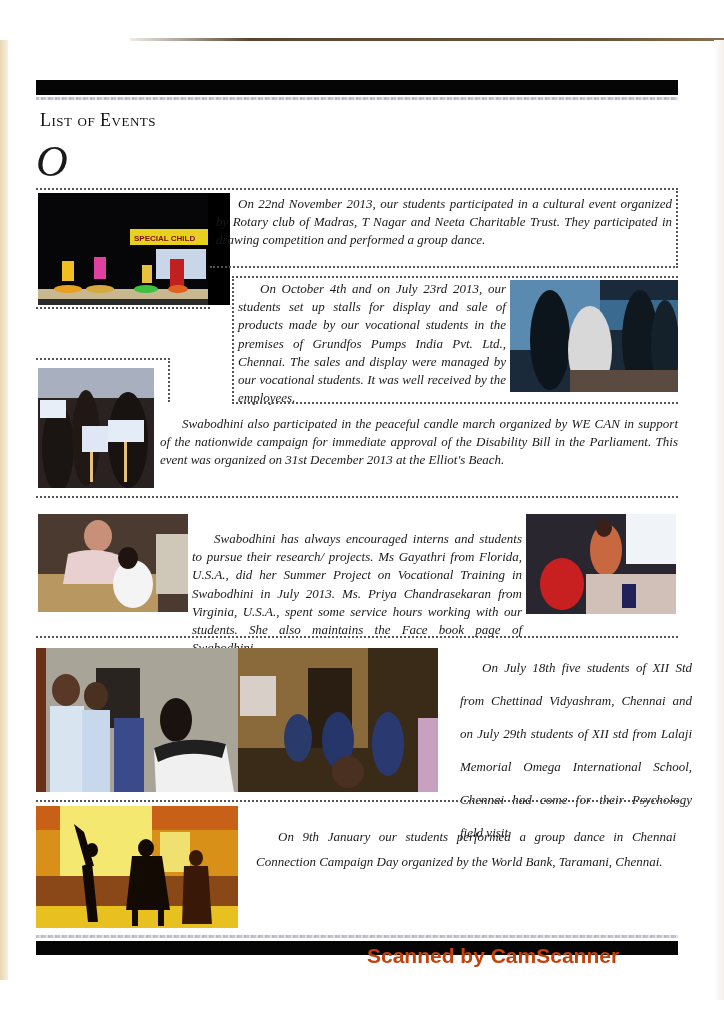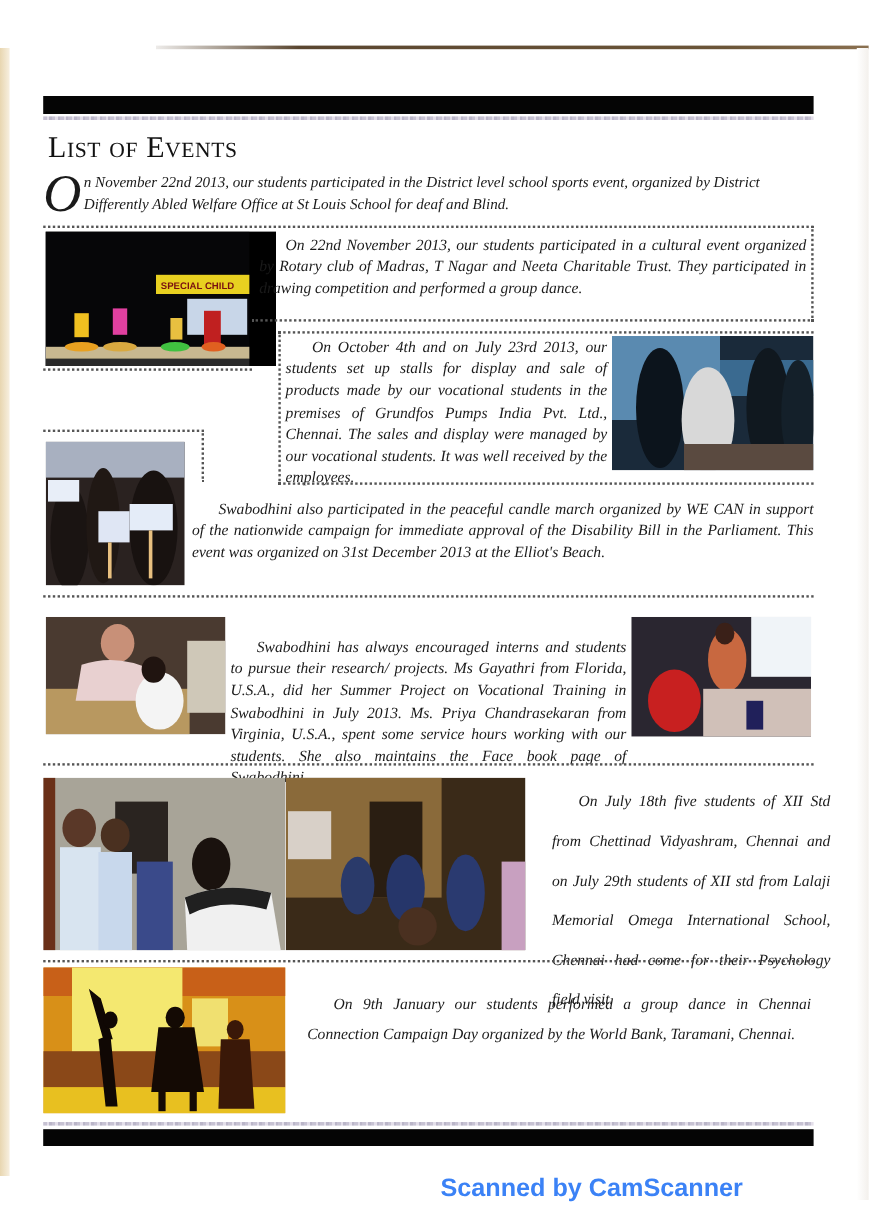--- a/index.html
+++ b/index.html
@@ -25,57 +25,57 @@
     position: absolute; left: 36px; width: 642px; height: 14px; background: #050505;
   }
   .stripe {
     position: absolute; left: 36px; width: 642px; height: 3px;
     background: repeating-linear-gradient(90deg, #b9b3c8 0 3px, #dcd6e4 3px 5px, #a9a3bb 5px 7px);
     opacity: 0.8;
   }
   .dotted-h { position: absolute; height: 0; border-top: 2px dotted #555; }
   .dotted-v { position: absolute; width: 0; border-left: 2px dotted #555; }
   .title {
-    position: absolute; left: 40px; top: 110px; font-size: 25px;
+    position: absolute; left: 40px; top: 110px; font-size: 18px;
     font-family: "Liberation Serif", serif; color: #111; letter-spacing: 0.5px;
     font-variant: small-caps;
   }
   .intro {
     position: absolute; left: 36px; top: 143px; width: 650px;
     font-style: italic; font-size: 12.6px; line-height: 18px; color: #1a1a1a;
   }
   .dropcap {
     float: left; font-size: 44px; line-height: 36px; margin-right: 2px; margin-top: 1px;
     font-style: italic;
   }
   .para {
     position: absolute; font-style: italic; font-size: 13px; line-height: 18.2px;
     text-align: justify; color: #1a1a1a;
   }
   .para .first { display: inline-block; width: 22px; }
   .photo { position: absolute; overflow: hidden; }
   .scanned {
-    position: absolute; left: 367px; top: 979px;
-    font-family: "Liberation Sans", sans-serif; font-weight: bold; font-size: 21px; color: #3b82f6;
+    position: absolute; left: 367px; top: 944px;
+    font-family: "Liberation Sans", sans-serif; font-weight: bold; font-size: 21px; color: #c2410c;
   }
 </style>
 </head>
 <body>
 
 <div class="page-edge-left"></div>
 <div class="page-edge-top"></div>
 <div class="page-edge-right"></div>
 
 <div class="black-bar" style="top:80px; height:15px;"></div>
 <div class="stripe" style="top:97px;"></div>
 
 <div class="title">List of Events</div>
 
 <div class="intro">
-  <span class="dropcap">O</span><span>n November 22nd 2013, our students participated in the District level school sports event, organized by District Differently Abled Welfare Office at St Louis School for deaf and Blind.</span>
+  <span class="dropcap">O</span>
 </div>
 
 <div class="dotted-h" style="left:36px; top:188px; width:642px;"></div>
 
 <div class="photo" style="left:38px; top:193px; width:192px; height:112px; background:#000;">
   <svg width="170" height="112" viewBox="0 0 170 112">
     <rect x="0" y="0" width="170" height="112" fill="#060608"></rect>
     <rect x="92" y="36" width="78" height="16" fill="#e8d020"></rect>
     <text x="96" y="48" font-size="8" font-family="Liberation Sans, sans-serif" font-weight="bold" fill="#7a1010">SPECIAL CHILD</text>
     <rect x="118" y="56" width="50" height="30" fill="#c8d6e8"></rect>

